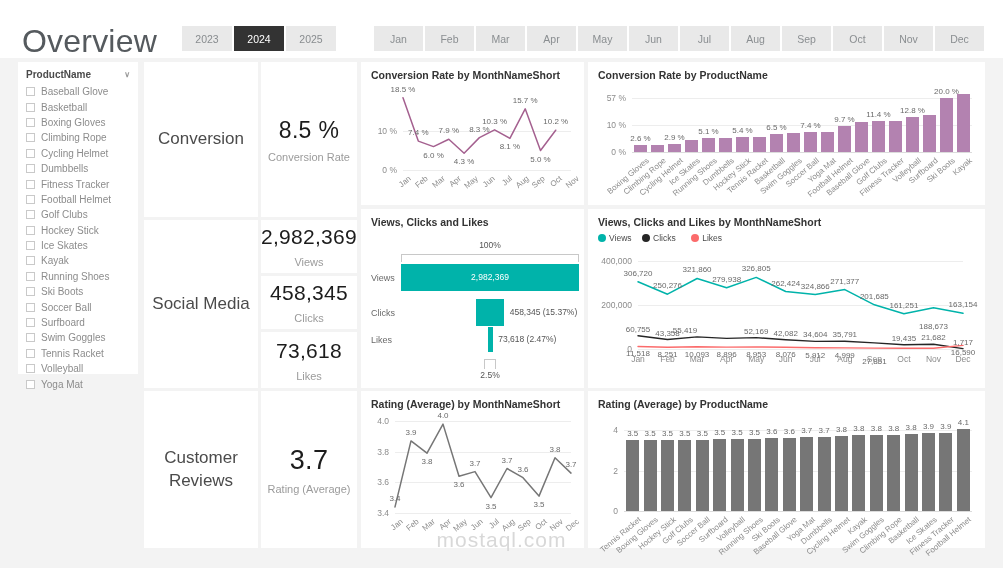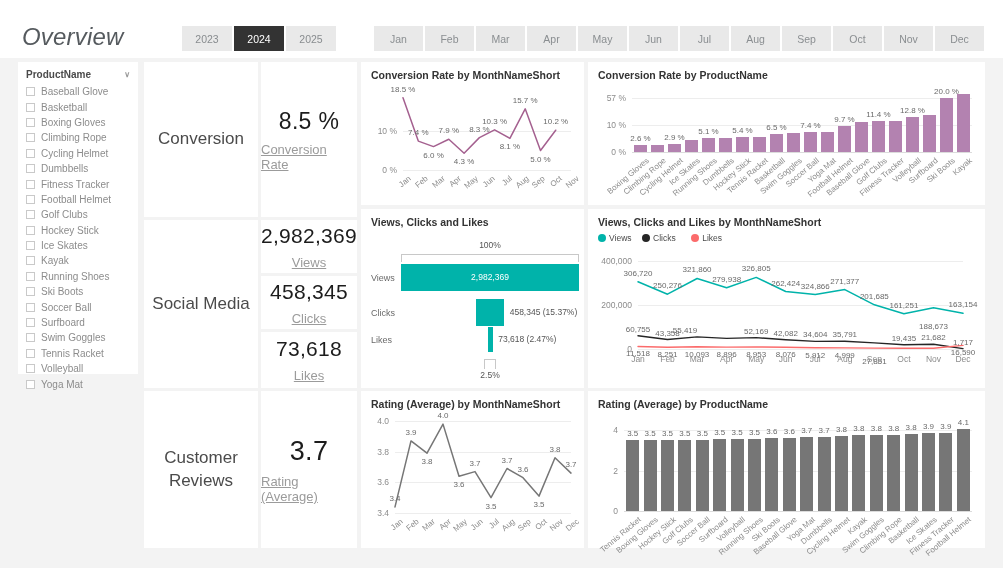--- a/index.html
+++ b/index.html
@@ -16,23 +16,22 @@
   }
 
   
   .header {
     position: absolute; left: 0; top: 0;
     width: 1003px; height: 58px;
     background: #ffffff;
   }
   .page-title {
     position: absolute; left: 22px; top: 23px;
-    font-size: 24px; font-weight: 300; color: #555a5e;
+    font-size: 32px; font-weight: 300; color: #555a5e;
     letter-spacing: .2px;
-    font-style: italic;
   }
   .year-slicer {
     position: absolute; left: 182px; top: 26px;
     display: flex; gap: 2px;
   }
   .year-btn {
     width: 50px; height: 25px;
     display: flex; align-items: center; justify-content: center;
     font-size: 10.5px; color: #888c8f;
     background: #e9e9e9;
@@ -84,21 +83,21 @@
     width: 100%; height: 100%;
     font-size: 17px; font-weight: 300; color: #4b4b4b;
     text-align: center; line-height: 1.35;
   }
   .kpi {
     display: flex; flex-direction: column; align-items: center;
     justify-content: center; width: 100%; height: 100%;
   }
   .kpi-value { font-size: 23px; font-weight: 400; color: #1c1c1c; letter-spacing: .3px; }
   .kpi-value.sm { font-size: 21px; }
-  .kpi-name  { font-size: 13px; color: #9b9b9b; margin-top: 7px; text-decoration: underline; }
+  .kpi-name  { font-size: 11px; color: #9b9b9b; margin-top: 7px; }
 
   
   .panel { position: absolute; background: #ffffff; }
   .panel-title {
     position: absolute; left: 10px; top: 7px;
     font-size: 10.5px; font-weight: 600; color: #333333;
   }
   .ax-label {
     position: absolute; font-size: 8.5px; color: #8c8c8c;
     white-space: nowrap;
@@ -598,16 +597,17 @@
       <div class="xtick-rot" style="left: 344.5px; top: 124px;">Ice Skates</div>
       <div class="bar" style="left: 351.462px; top: 41.5281px; width: 12.876px; height: 78.4719px; background: rgb(118, 118, 118);"></div>
       <div class="dlabel" style="left: 357.9px; top: 30.5281px;">3.9</div>
       <div class="xtick-rot" style="left: 361.9px; top: 124px;">Fitness Tracker</div>
       <div class="bar" style="left: 368.862px; top: 38.0899px; width: 12.876px; height: 81.9101px; background: rgb(118, 118, 118);"></div>
       <div class="dlabel" style="left: 375.3px; top: 27.0899px;">4.1</div>
       <div class="xtick-rot" style="left: 379.3px; top: 124px;">Football Helmet</div>
     </div>
 
   <div class="watermark">
+    <div class="wm-en">mostaql.com</div>
   </div>
 
   <div class="footer-bar"></div>
 </div>
 
 </body></html>

